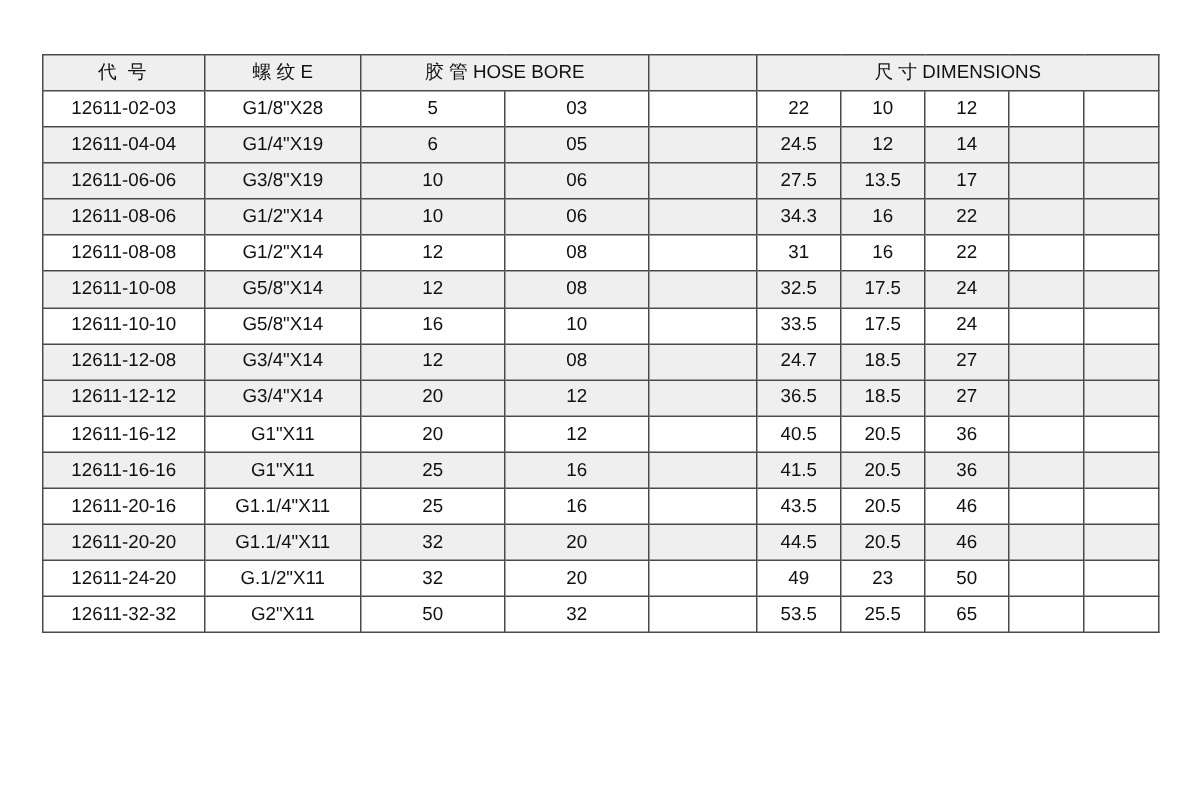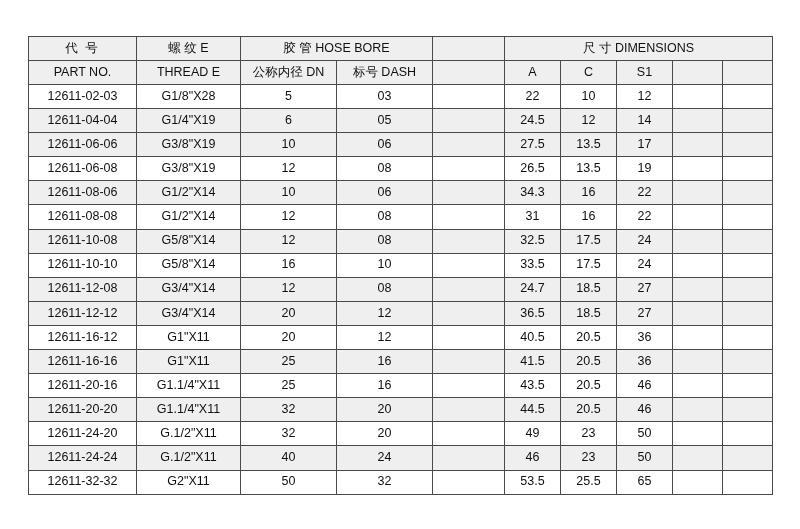--- a/index.html
+++ b/index.html
@@ -80,32 +80,20 @@
         <col class="c-blank3">
     </colgroup>
     <thead>
       <tr>
         <td class="hdr-top cn" rowspan="1">代  号</td>
         <td class="hdr-top" rowspan="1">螺 纹 E</td>
         <td class="hdr-top" colspan="2">胶  管  HOSE BORE</td>
         <td class="hdr-top" rowspan="1"></td>
         <td class="hdr-top" colspan="5">尺  寸 DIMENSIONS</td>
       </tr>
-      <tr>
-        <td class="hdr-bot">PART NO.</td>
-        <td class="hdr-bot">THREAD  E</td>
-        <td class="hdr-bot">公称内径 DN</td>
-        <td class="hdr-bot">标号 DASH</td>
-        <td class="hdr-bot"></td>
-        <td class="hdr-bot">A</td>
-        <td class="hdr-bot">C</td>
-        <td class="hdr-bot">S1</td>
-        <td class="hdr-bot"></td>
-        <td class="hdr-bot"></td>
-      </tr>
     </thead>
     <tbody id="table-body">
         <tr class="odd">
           <td>12611-02-03</td>
           <td>G1/8"X28</td>
           <td>5</td>
           <td>03</td>
           <td></td>
           <td>22</td>
           <td>10</td>
@@ -130,32 +118,20 @@
           <td>G3/8"X19</td>
           <td>10</td>
           <td>06</td>
           <td></td>
           <td>27.5</td>
           <td>13.5</td>
           <td>17</td>
           <td></td>
           <td></td>
         </tr>
-        <tr class="odd">
-          <td>12611-06-08</td>
-          <td>G3/8"X19</td>
-          <td>12</td>
-          <td>08</td>
-          <td></td>
-          <td>26.5</td>
-          <td>13.5</td>
-          <td>19</td>
-          <td></td>
-          <td></td>
-        </tr>
         <tr class="even">
           <td>12611-08-06</td>
           <td>G1/2"X14</td>
           <td>10</td>
           <td>06</td>
           <td></td>
           <td>34.3</td>
           <td>16</td>
           <td>22</td>
           <td></td>
@@ -269,32 +245,20 @@
           <td></td>
           <td></td>
         </tr>
         <tr class="odd">
           <td>12611-24-20</td>
           <td>G.1/2"X11</td>
           <td>32</td>
           <td>20</td>
           <td></td>
           <td>49</td>
-          <td>23</td>
-          <td>50</td>
-          <td></td>
-          <td></td>
-        </tr>
-        <tr class="even">
-          <td>12611-24-24</td>
-          <td>G.1/2"X11</td>
-          <td>40</td>
-          <td>24</td>
-          <td></td>
-          <td>46</td>
           <td>23</td>
           <td>50</td>
           <td></td>
           <td></td>
         </tr>
         <tr class="odd">
           <td>12611-32-32</td>
           <td>G2"X11</td>
           <td>50</td>
           <td>32</td>

